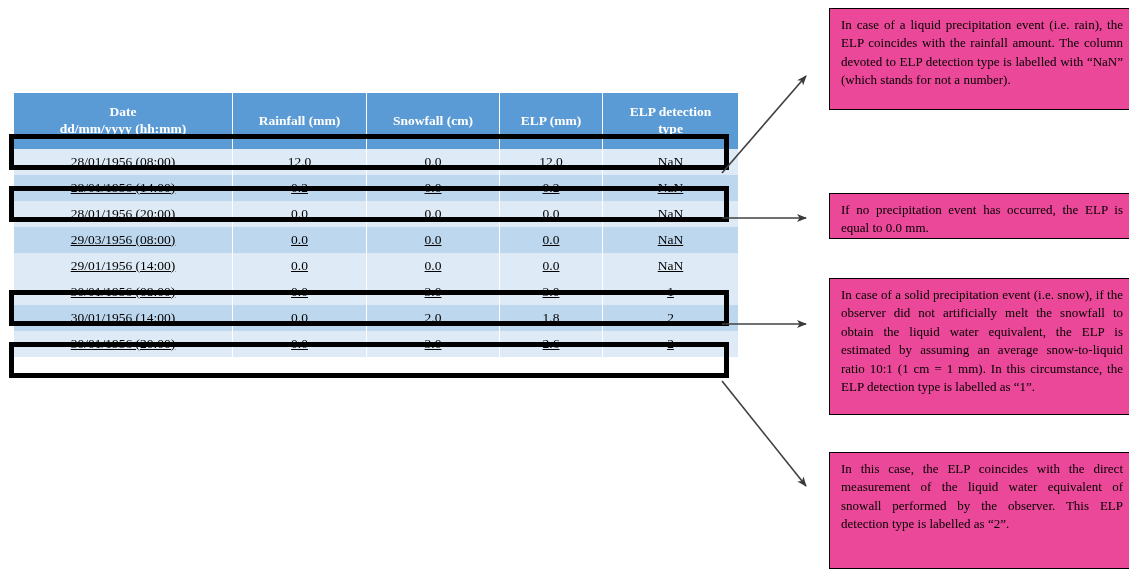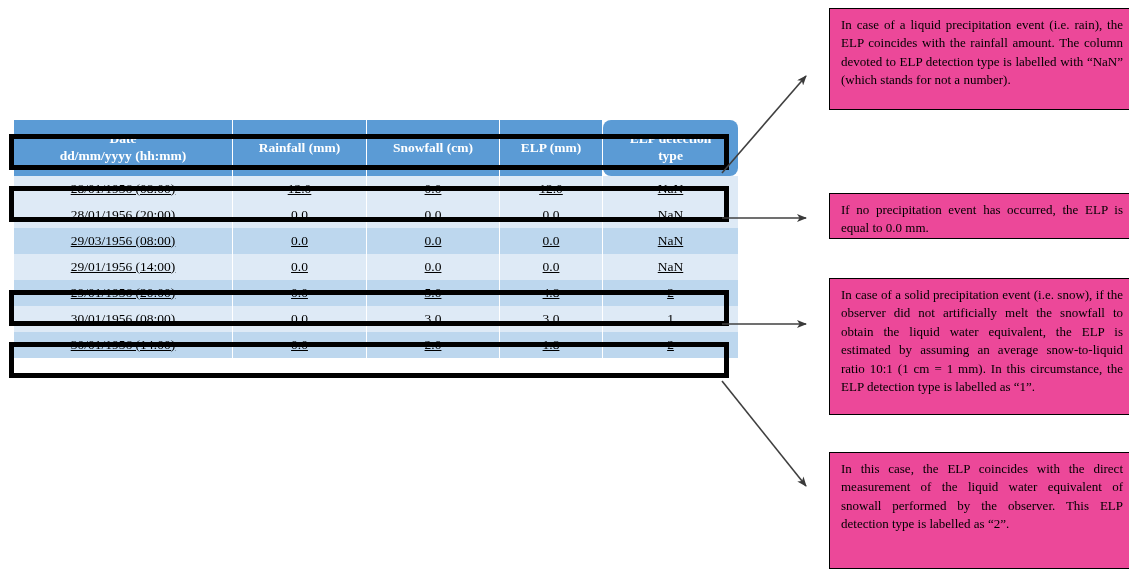--- a/index.html
+++ b/index.html
@@ -19,37 +19,36 @@
   #data-table-wrap {
     position: absolute;
     left: 14px;
     top: 93px;
     width: 700px;
   }
   table.data-table {
     border-collapse: collapse;
     width: 700px;
     table-layout: fixed;
-    margin-top: 27px;
   }
   table.data-table th {
     background: #5B9BD5;
     color: #ffffff;
     font-family: "Liberation Serif", serif;
     font-weight: bold;
     font-size: 13.5px;
     line-height: 1.25;
     text-align: center;
     padding: 5px 2px;
     height: 46px;
     vertical-align: middle;
     border-right: 1.5px solid #ffffff;
     border-left: none;
   }
-  table.data-table th:last-child { border-right: none; border-radius: 8px; }
+  table.data-table th:last-child { border-right: none; }
 
   table.data-table td {
     font-family: "Liberation Serif", serif;
     font-size: 13.5px;
     color: #000000;
     text-align: center;
     height: 26px;
     padding: 0;
     vertical-align: middle;
     border-right: 1.5px solid #ffffff;
@@ -126,60 +125,67 @@
       </tr>
     </thead>
     <tbody id="table-body">
         <tr class="band-light">
           <td>28/01/1956  (08:00)</td>
           <td>12.0</td>
           <td>0.0</td>
           <td>12.0</td>
           <td>NaN</td>
         </tr>
+        <tr class="band-dark">
+          <td>28/01/1956 (14:00)</td>
+          <td>0.2</td>
+          <td>0.0</td>
+          <td>0.2</td>
+          <td>NaN</td>
+        </tr>
         <tr class="band-light">
           <td>28/01/1956 (20:00)</td>
           <td>0.0</td>
           <td>0.0</td>
           <td>0.0</td>
           <td>NaN</td>
         </tr>
         <tr class="band-dark">
           <td>29/03/1956  (08:00)</td>
           <td>0.0</td>
           <td>0.0</td>
           <td>0.0</td>
           <td>NaN</td>
         </tr>
         <tr class="band-light">
           <td>29/01/1956 (14:00)</td>
           <td>0.0</td>
           <td>0.0</td>
           <td>0.0</td>
           <td>NaN</td>
-        </tr>
-        <tr class="band-dark">
-          <td>29/01/1956 (20:00)</td>
-          <td>0.0</td>
-          <td>5.0</td>
-          <td>4.8</td>
-          <td>2</td>
         </tr>
         <tr class="band-light">
           <td>30/01/1956 (08:00)</td>
           <td>0.0</td>
           <td>3.0</td>
           <td>3.0</td>
           <td>1</td>
         </tr>
         <tr class="band-dark">
           <td>30/01/1956 (14:00)</td>
           <td>0.0</td>
           <td>2.0</td>
           <td>1.8</td>
+          <td>2</td>
+        </tr>
+        <tr class="band-light">
+          <td>30/01/1956 (20:00)</td>
+          <td>0.0</td>
+          <td>3.0</td>
+          <td>2.6</td>
           <td>2</td>
         </tr>
       </tbody>
   </table>
   <div id="highlight-layer">
       <div class="row-highlight" style="top: 41px;"></div>
       <div class="row-highlight" style="top: 93px;"></div>
       <div class="row-highlight" style="top: 197px;"></div>
       <div class="row-highlight" style="top: 249px;"></div>
     </div>

